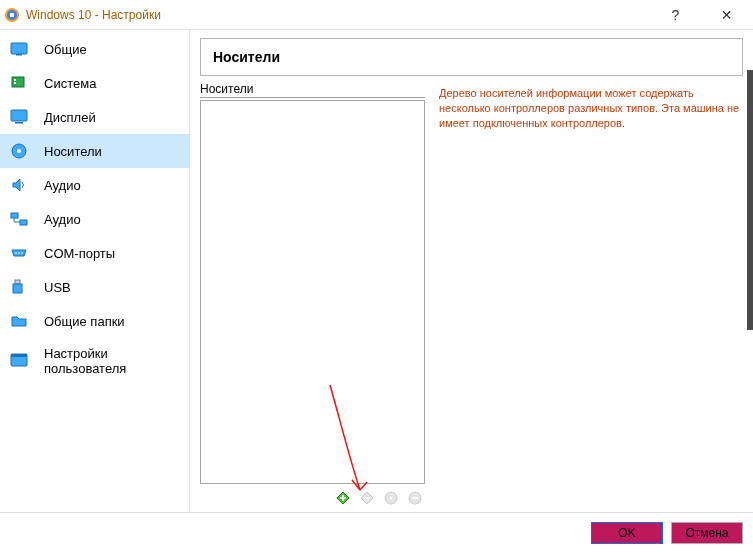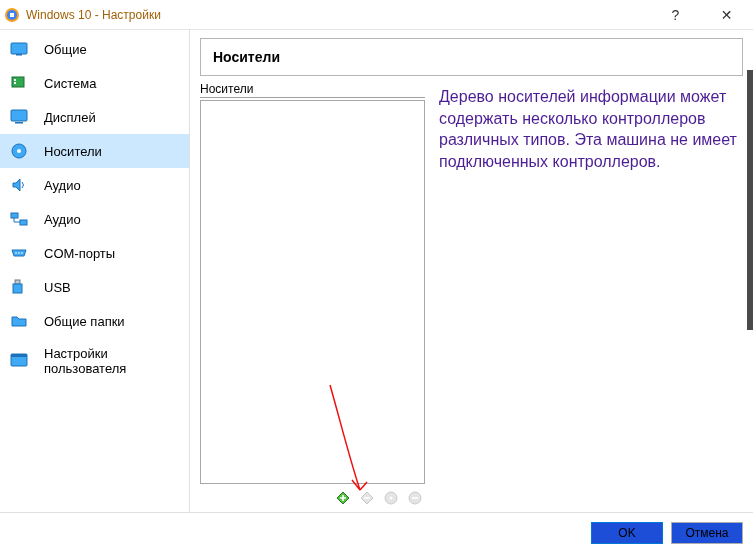--- a/index.html
+++ b/index.html
@@ -95,40 +95,40 @@
     justify-content: flex-end;
     padding: 4px 0;
   }
   .toolbar .tool {
     width: 20px; height: 20px;
     display:flex; align-items:center; justify-content:center;
     border-radius:2px;
   }
   .toolbar .tool.disabled { opacity: 0.45; }
   .info-text {
-    font-size: 16px;
-    color: #4c1d95;
+    font-size: 11px;
+    color: #c2410c;
     line-height: 1.35;
     padding-top: 4px;
   }
   .footer {
     height: 40px;
     border-top: 1px solid #e0e0e0;
     display:flex;
     justify-content:flex-end;
     align-items:center;
     gap: 8px;
     padding: 0 10px;
   }
   .btn {
     min-width: 72px;
     height: 22px;
     font-size: 12px;
     border: 1px solid #adadad;
-    background: #1d4ed8;
+    background: #be185d;
     display:flex; align-items:center; justify-content:center;
     padding: 0 10px;
   }
   .btn.primary { border: 1px solid #0078d7; }
   .arrow-annotation {
     position:absolute;
     pointer-events:none;
   }
   
   .right-strip {

